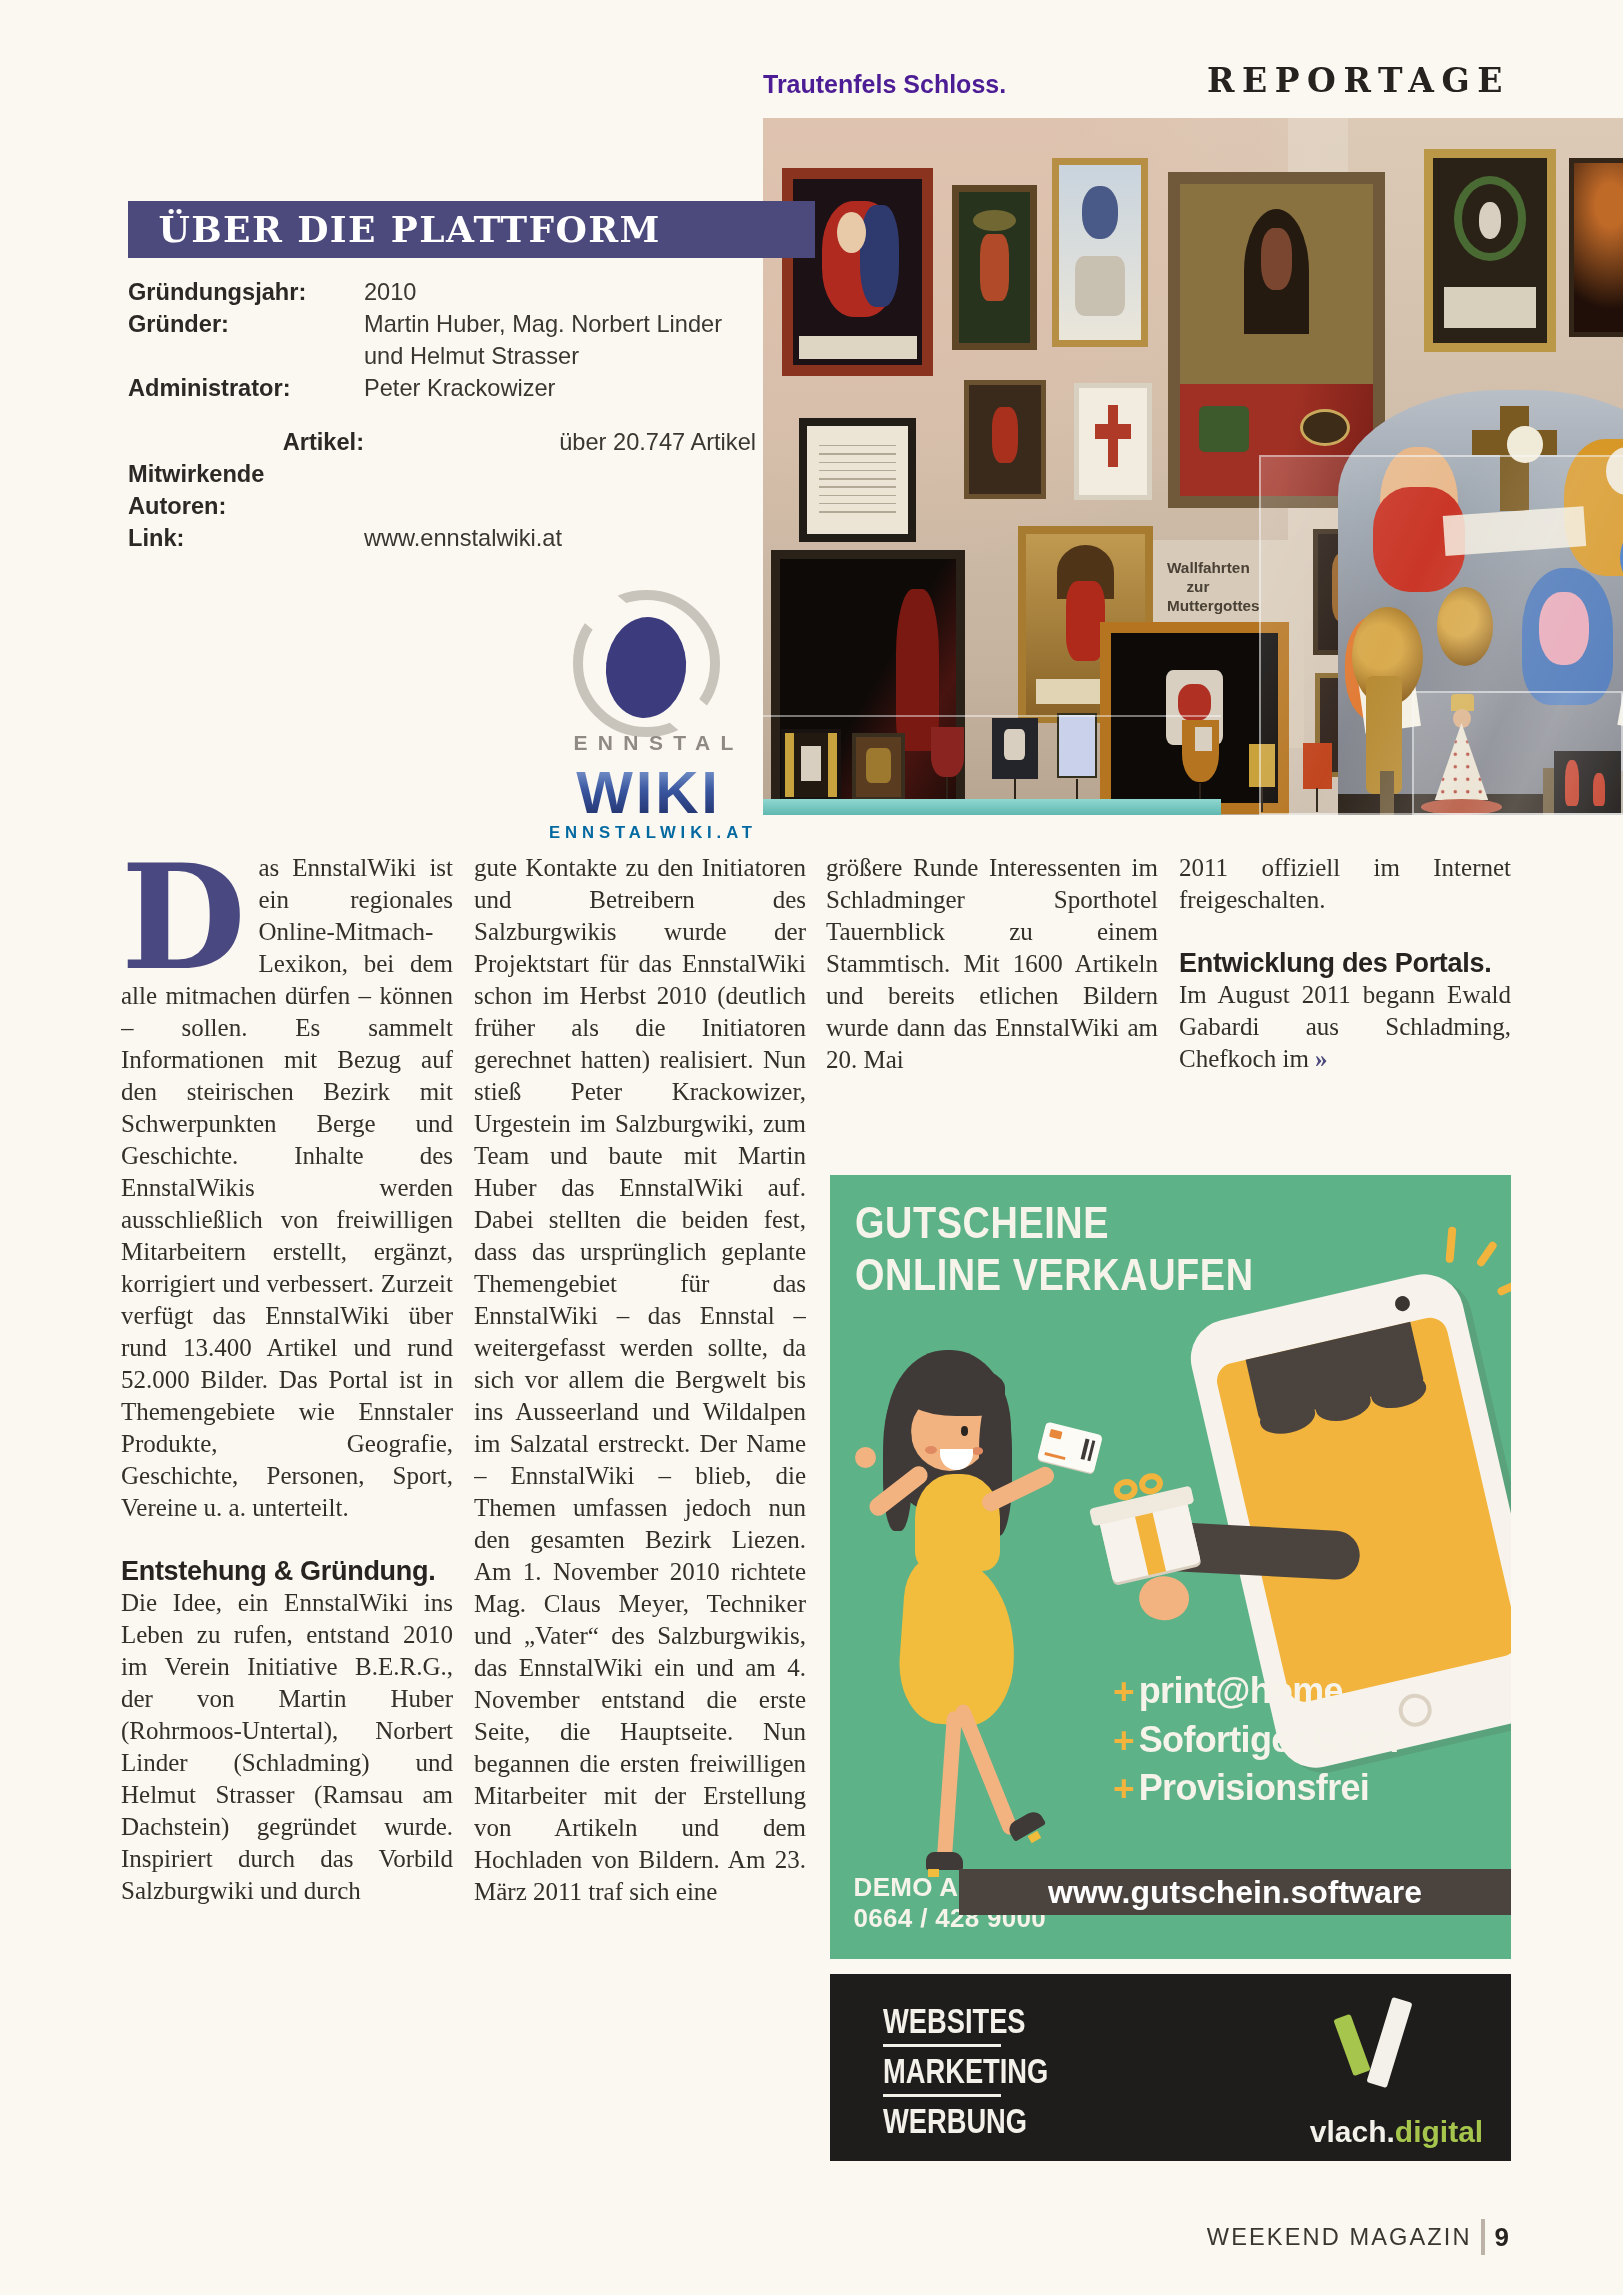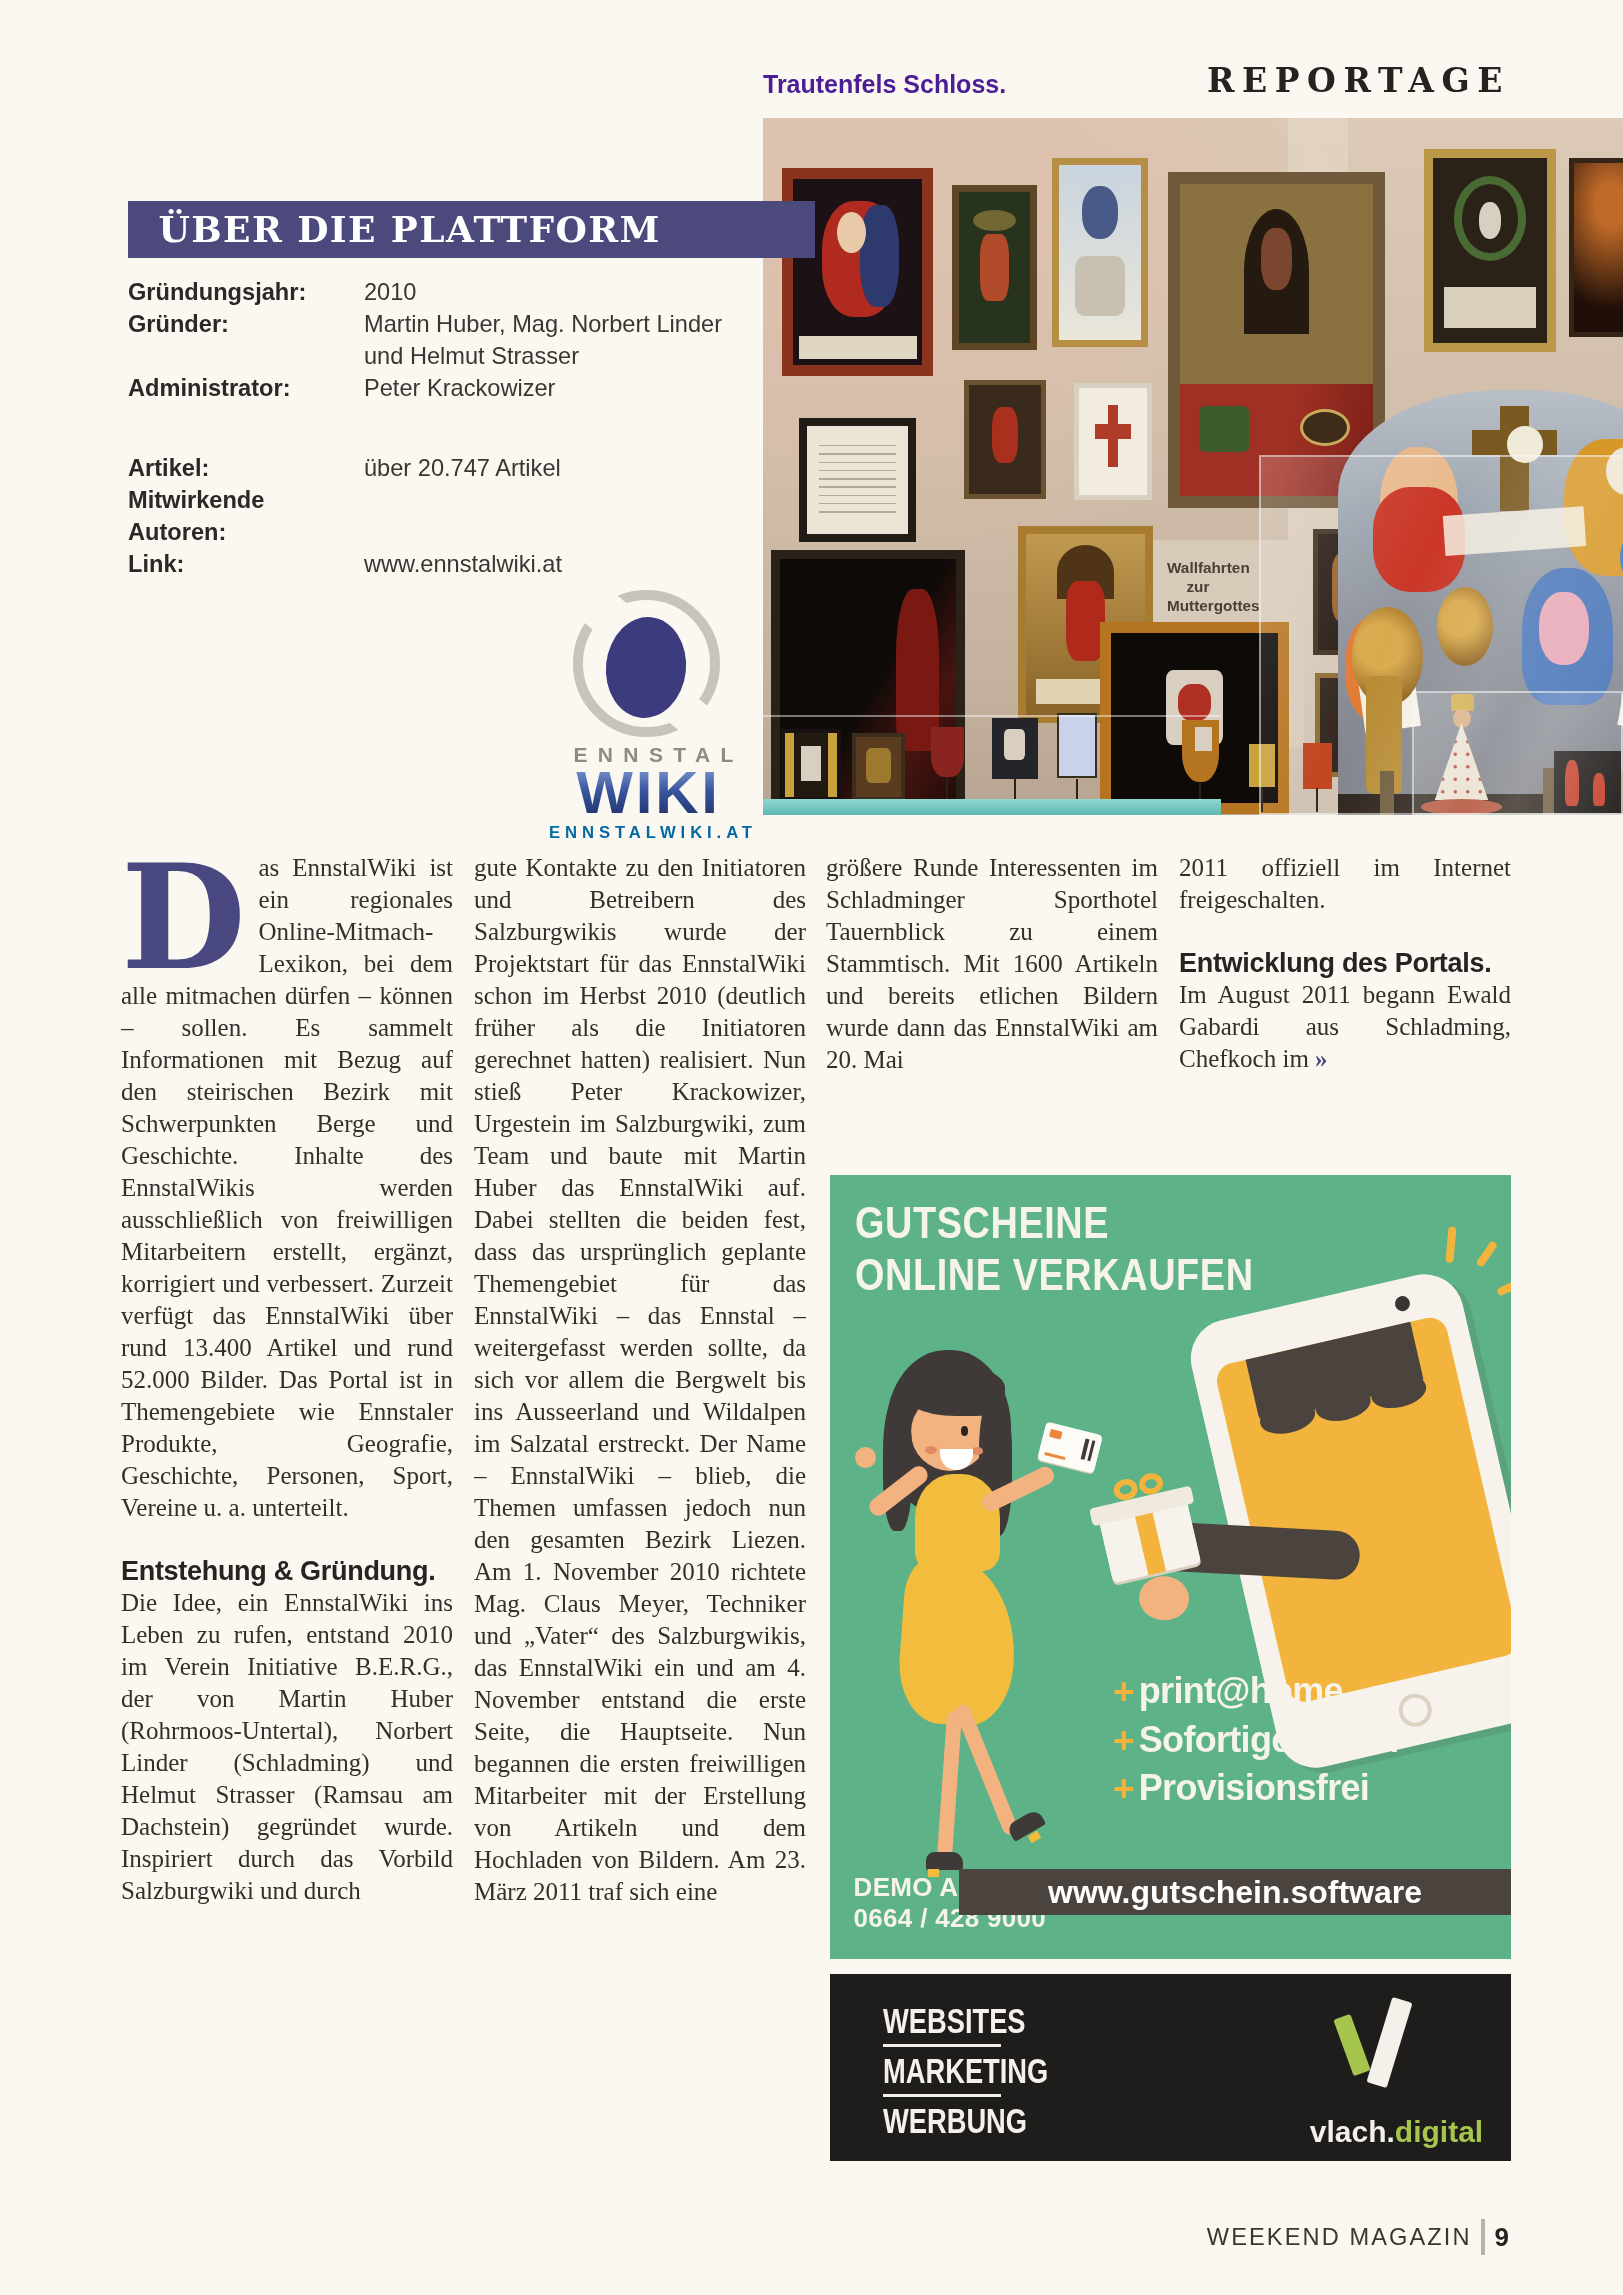--- a/index.html
+++ b/index.html
@@ -34,32 +34,32 @@
     background:repeating-linear-gradient(180deg,#b3a48f 0 2.1px, rgba(0,0,0,0) 2.1px 10.4px); opacity:.8; }
 
   
   #plattform-banner { left:128px; top:201px; width:687px; height:57px; background:#4C4A7C; z-index:6;
     color:#fff; font:bold 36px/57px "DejaVu Serif", serif; letter-spacing:1.4px; padding-left:30.5px; }
 
   
   #facts { left:128px; top:276px; width:628px; }
   .fact { display:grid; grid-template-columns:236px 1fr; font-size:23.6px; line-height:32px; color:#3a3733; }
   .fact .lb { font-weight:bold; color:#2b2825; }
-  .fact.gap { margin-top:48px; }
+  .fact.gap { margin-top:22px;text-align:right; }
   #contact { left:128px; top:590px; width:430px; font-size:23.6px; line-height:32px; color:#3a3733; }
   #contact .lb { font-weight:bold; color:#2b2825; }
 
   
   #ewlogo { left:563px; top:584px; width:171px; height:236px; }
   #ewring { position:absolute; left:9.7px; top:5.6px; width:147px; height:147px; border-radius:50%;
     border:10.4px solid #c9c4bb; }
   #ewring .gap1 { position:absolute; left:-23.6px; top:-21px; width:62px; height:42px; background:#FAF8F1; transform:rotate(40deg); }
   #ewring .gap2 { position:absolute; right:-21px; bottom:-18px; width:56px; height:37px; background:#FAF8F1; transform:rotate(40deg); }
   #ewball { position:absolute; left:43px; top:33px; width:80px; height:101px; background:#3C3B7E; border-radius:50%; transform:rotate(6deg); }
-  #ewtop { position:absolute; left:0; top:158px; width:171px; text-align:center;
+  #ewtop { position:absolute; left:0; top:146px; width:171px; text-align:center;
     font:bold 21px/25px "Liberation Sans",sans-serif; letter-spacing:10.4px; color:#8f8b84; text-indent:10.4px;}
   #ewmain { position:absolute; left:0; top:178px; width:171px; text-align:center;
     font:bold 60px/62px "Liberation Sans",sans-serif; letter-spacing:2.8px;
     background:linear-gradient(180deg,#8aa6d8 0%, #3a57a0 45%, #1c2a62 100%);
     -webkit-background-clip:text; background-clip:text; color:#25357c; -webkit-text-fill-color:transparent; }
   #ewbottom { position:absolute; left:-14px; top:239px; width:198px; text-align:center;
     font:bold 16.7px/19.4px "Liberation Sans",sans-serif; letter-spacing:4.9px; color:#0369a1; }
 
   
   .col { position:absolute; top:852px; width:332px; height:1294px; overflow:hidden;

